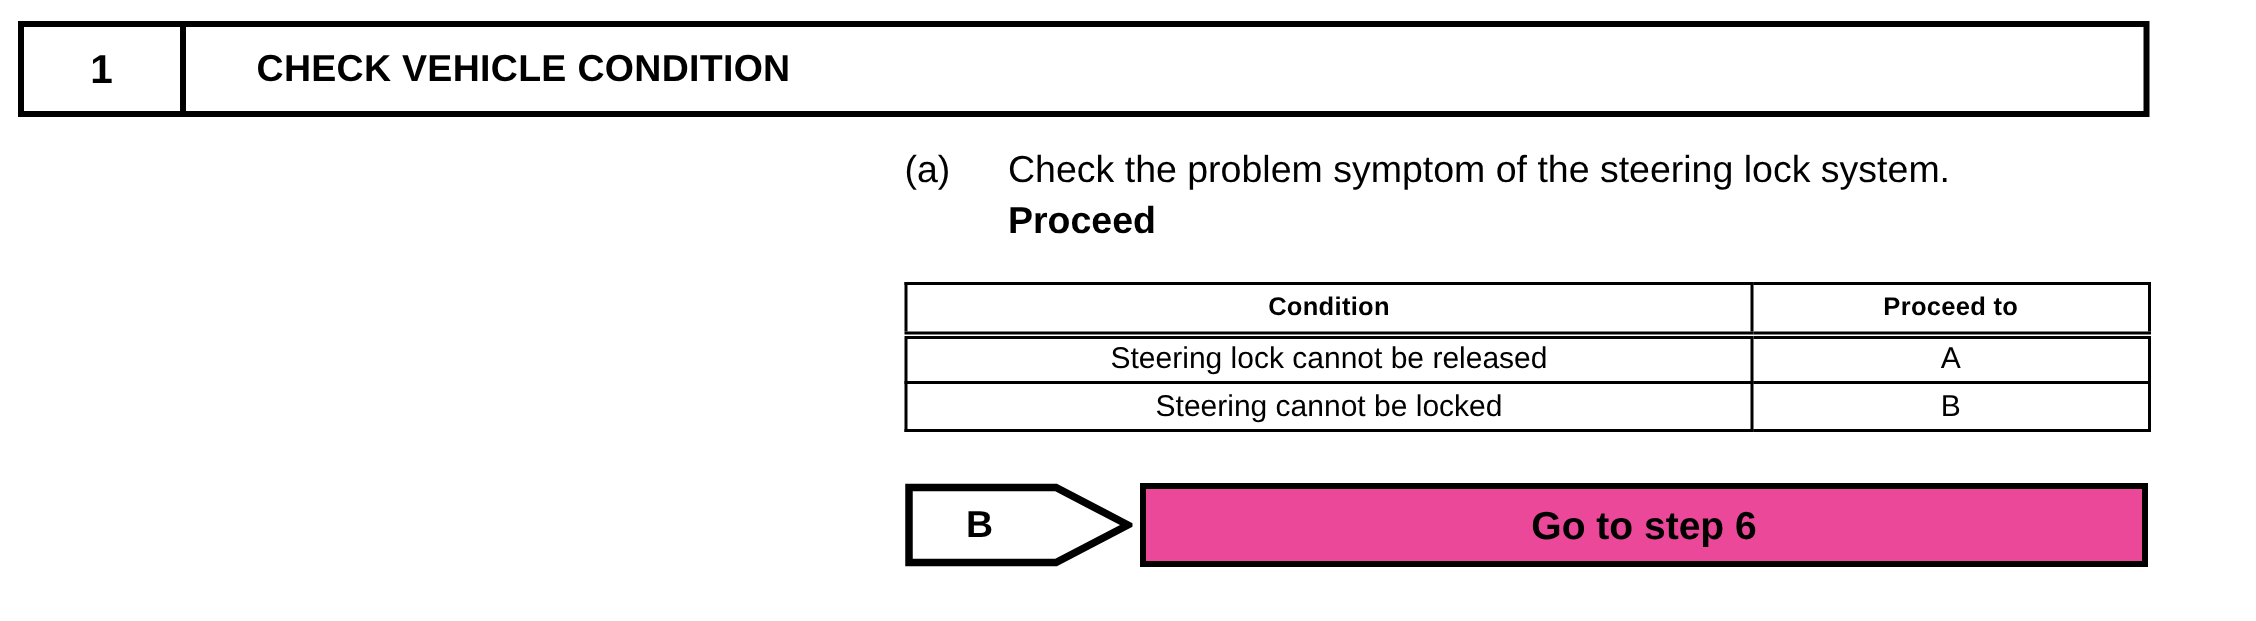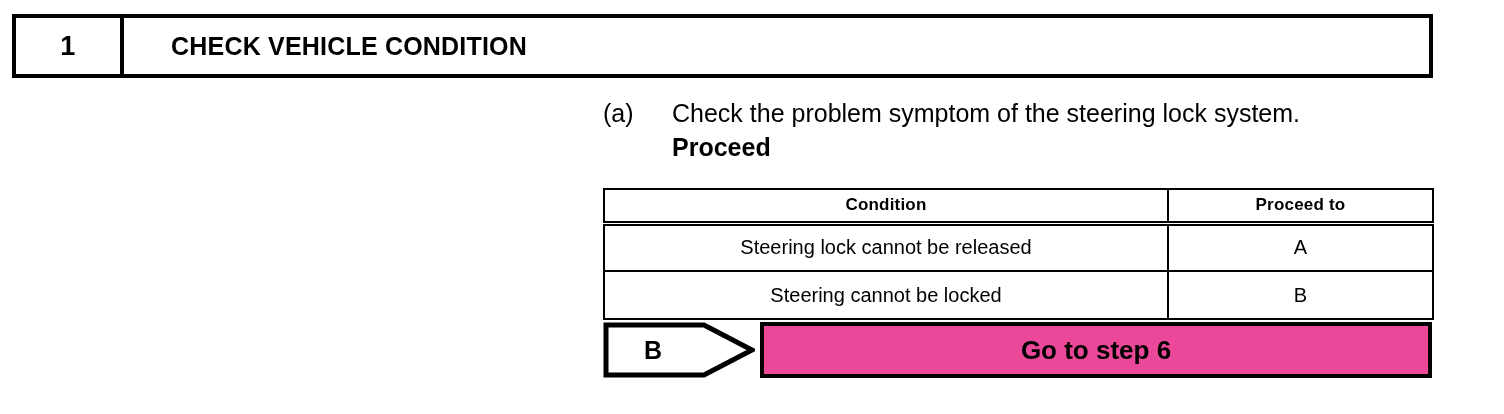--- a/index.html
+++ b/index.html
@@ -106,21 +106,21 @@
   .result-table th {
     height: 34px;
     font-size: 17px;
     font-weight: bold;
     letter-spacing: 0.2px;
   }
   .result-table .head-row th {
     border-bottom: 5px double #000;
   }
   .result-table td {
-    height: 48px;
+    height: 32px;
     font-size: 20px;
     font-weight: normal;
   }
   .col-condition { width: 564px; }
   .col-proceed   { width: 265px; }
 
   
   .jump-row {
     position: absolute;
     left: 603px;

